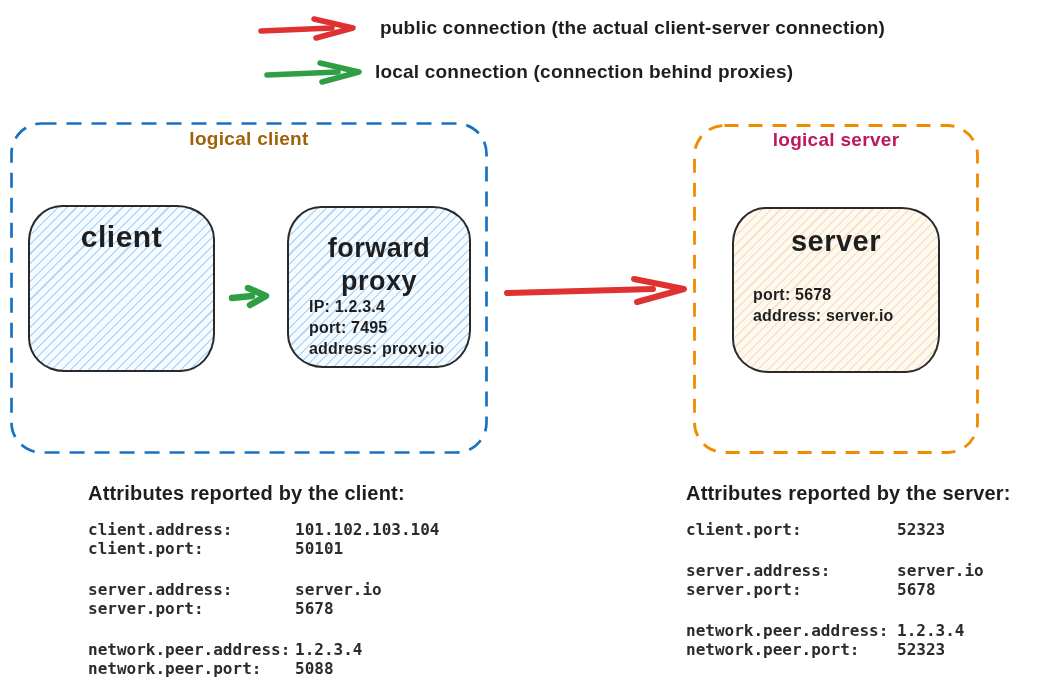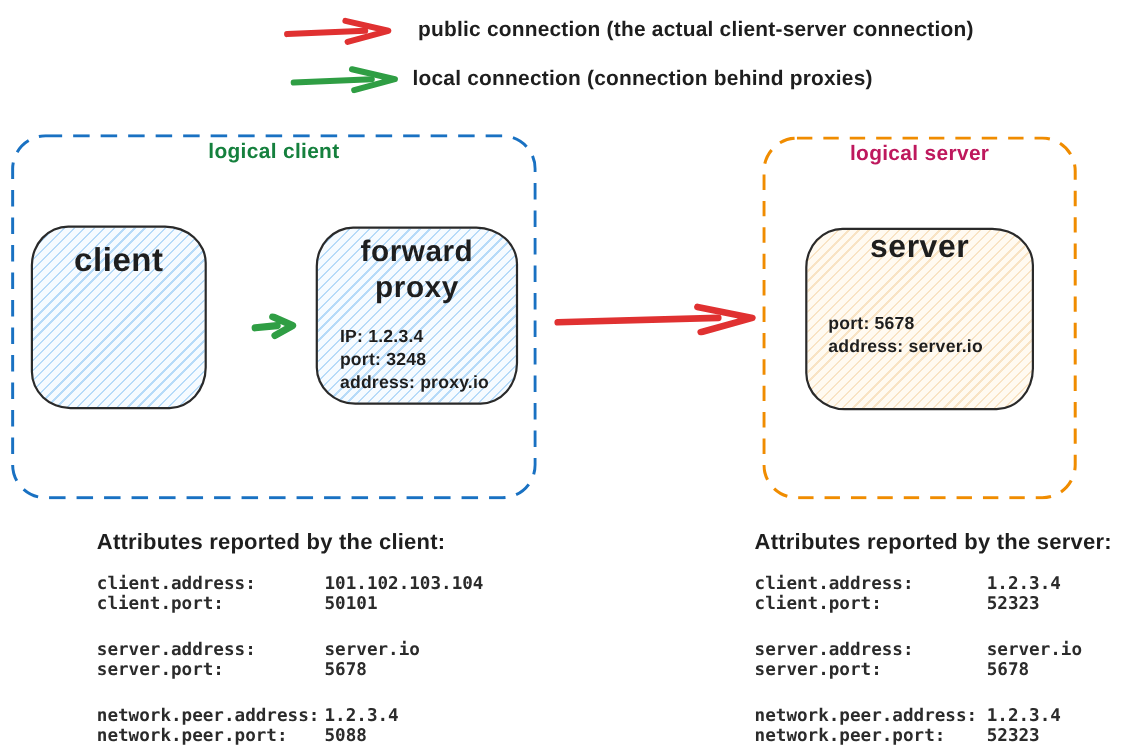--- a/index.html
+++ b/index.html
@@ -12,21 +12,21 @@
   }
   .abs { position:absolute; }
   .hand { font-family:"Liberation Sans", sans-serif; color:#1e1e1e; }
   .mono { font-family:"DejaVu Sans Mono", monospace; color:#2b2b2b; }
 
   
   .legend-label { font-size:19px; white-space:nowrap; letter-spacing:0.2px; }
 
   
   .group-label { font-size:19px; text-align:center; white-space:nowrap; letter-spacing:0.3px; }
-  .group-label.blue { color:#15803d; }
+  .group-label.blue { color:#a16207; }
   .group-label.orange { color:#be185d; }
 
   
   .node {
     position:absolute; box-sizing:border-box;
     border:2.3px solid #2a2a2a;
     border-radius:34px 38px 34px 36px / 36px 34px 38px 34px;
   }
   .fill-blue {
     background-color:#f6fbff;
@@ -71,51 +71,51 @@
     <path d="M5 16 L76 13" stroke="#2f9e44" stroke-width="5.5" stroke-linecap="round" fill="none"></path>
     <path d="M58 4 L97 13 L60 23" stroke="#2f9e44" stroke-width="5.5" stroke-linecap="round" stroke-linejoin="round" fill="none"></path>
   </svg>
   <div class="abs hand legend-label" style="left:375px; top:61px;">local connection (connection behind proxies)</div>
 
   <svg class="abs" style="left:10px; top:122px;" width="478" height="332" viewBox="0 0 478 332">
     <rect x="1.5" y="1.5" width="475" height="329" rx="30" ry="30" fill="none" stroke="#1971c2" stroke-width="2.7" stroke-dasharray="15 10"></rect>
   </svg>
   <div class="abs group-label blue" style="left:10px; top:128px; width:478px;">logical client</div>
 
-  <div class="node fill-blue" style="left:28px; top:205px; width:160px; height:167px;">
+  <div class="node fill-blue" style="left:28px; top:205px; width:187px; height:167px;">
     <div class="node-title" style="margin-top:13px; font-size:30px;">client</div>
   </div>
 
   <svg class="abs" style="left:228px; top:285px;" width="44" height="24" viewBox="0 0 44 24">
     <path d="M4 13 L24 11" stroke="#2f9e44" stroke-width="6.5" stroke-linecap="round" fill="none"></path>
     <path d="M20 3 L38 11 L22 20" stroke="#2f9e44" stroke-width="6.5" stroke-linecap="round" stroke-linejoin="round" fill="none"></path>
   </svg>
 
   <div class="node fill-blue" style="left:287px; top:206px; width:184px; height:162px;">
-    <div class="node-title" style="margin-top:4px; font-size:27px;">forward
+    <div class="node-title" style="margin-top:24px; font-size:27px;">forward
 proxy</div>
   </div>
   <div class="node-lines" style="left:309px; top:296px; line-height:21px;">
     <div>IP: 1.2.3.4</div>
-    <div>port: 3248</div>
+    <div>port: 7495</div>
     <div>address: proxy.io</div>
   </div>
 
   <svg class="abs" style="left:503px; top:275px;" width="188" height="30" viewBox="0 0 188 30">
     <path d="M4 18 L150 14" stroke="#e03131" stroke-width="6" stroke-linecap="round" fill="none"></path>
     <path d="M131 4 L181 14 L134 27" stroke="#e03131" stroke-width="6" stroke-linecap="round" stroke-linejoin="round" fill="none"></path>
   </svg>
 
   <svg class="abs" style="left:693px; top:124px;" width="286" height="330" viewBox="0 0 286 330">
     <rect x="1.5" y="1.5" width="283" height="327" rx="30" ry="30" fill="none" stroke="#f08c00" stroke-width="2.8" stroke-dasharray="14 10"></rect>
   </svg>
   <div class="abs group-label orange" style="left:693px; top:129px; width:286px;">logical server</div>
 
   <div class="node fill-cream" style="left:732px; top:207px; width:208px; height:166px;">
-    <div class="node-title" style="font-size:29px;">server</div>
+    <div class="node-title" style="margin-top:16px; font-size:29px;">server</div>
   </div>
   <div class="node-lines" style="left:753px; top:284px; line-height:21px;">
     <div>port: 5678</div>
     <div>address: server.io</div>
   </div>
 
   <div class="attrs attrs-client" style="left:88px; top:481px;">
     <div class="attrs-title hand">Attributes reported by the client:</div>
     <div class="attr-rows mono">
       <div class="attr-row">
@@ -136,23 +136,20 @@
       <div class="attr-row">
         <span class="k">network.peer.port:</span><span class="v">5088</span>
       </div>
     </div>
   </div>
 
   <div class="attrs attrs-server" style="left:686px; top:481px;">
     <div class="attrs-title hand">Attributes reported by the server:</div>
     <div class="attr-rows mono">
       <div class="attr-row">
-        <span class="k">client.address:</span><span class="v">1.2.3.4</span>
-      </div>
-      <div class="attr-row">
         <span class="k">client.port:</span><span class="v">52323</span>
       </div>
       <div class="attr-row gap">
         <span class="k">server.address:</span><span class="v">server.io</span>
       </div>
       <div class="attr-row">
         <span class="k">server.port:</span><span class="v">5678</span>
       </div>
       <div class="attr-row gap">
         <span class="k">network.peer.address:</span><span class="v">1.2.3.4</span>

